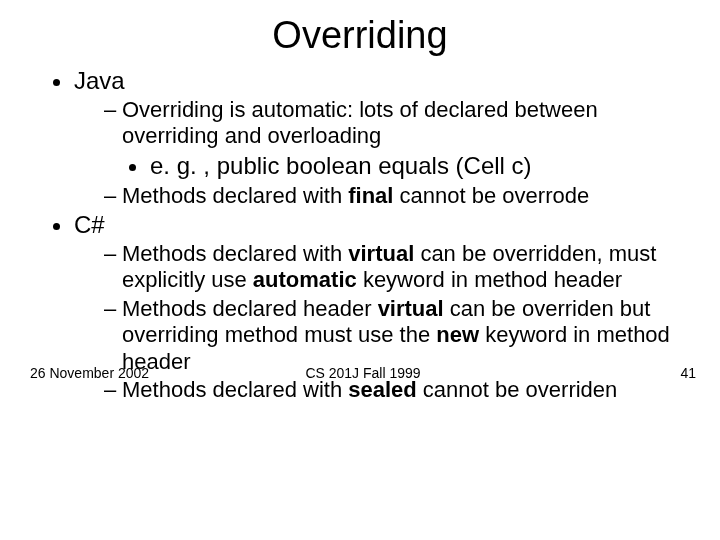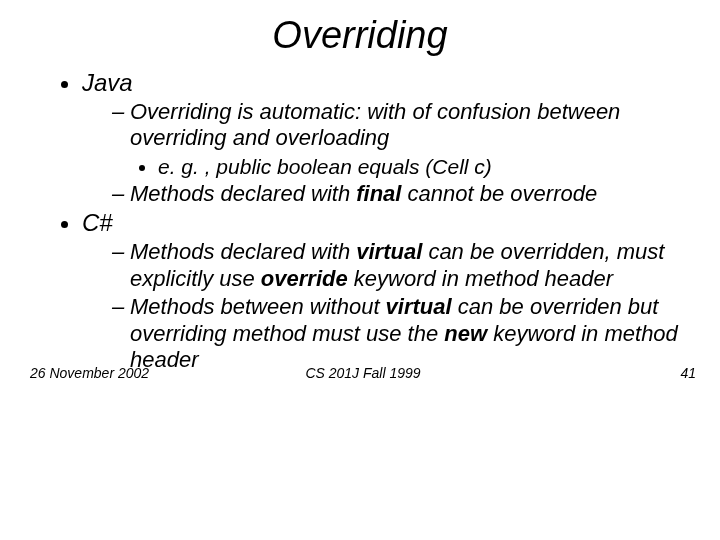--- a/index.html
+++ b/index.html
@@ -11,30 +11,29 @@
     font-family: Arial, Helvetica, sans-serif;
     color: #000;
     overflow: hidden;
   }
   .slide {
     box-sizing: border-box;
     width: 720px;
     height: 395px;
     padding: 10px 30px 20px 30px;
     position: relative;
-    font-style: italic;
   }
   .title {
     text-align: center;
     font-size: 38px;
     margin: 4px 0 10px 0;
     font-weight: normal;
   }
   ul.lvl1 {
-    margin: 12px;
+    margin: 4px;
     padding-left: 40px;
     list-style: disc;
     font-size: 24px;
   }
   ul.lvl1 > li {
     margin: 2px 0;
   }
   ul.lvl2 {
     margin: 2px 0 2px 0;
     padding-left: 30px;
@@ -49,21 +48,21 @@
   }
   ul.lvl2 > li::before {
     content: "–";
     position: absolute;
     left: 0;
   }
   ul.lvl3 {
     margin: 2px 0 2px 0;
     padding-left: 28px;
     list-style: disc;
-    font-size: 21px;
+    font-size: 24px;
   }
   .bold { font-weight: bold; }
   .footer {
     position: absolute;
     bottom: 14px;
     left: 30px;
     right: 24px;
     font-size: 14px;
     display: flex;
     justify-content: space-between;
@@ -81,40 +80,43 @@
 <body>
 
 <div class="slide">
   <h1 class="title">Overriding</h1>
 
   <ul class="lvl1">
     <li>
       <span>Java</span>
       <ul class="lvl2">
         <li>
-          <span>Overriding is automatic: with of confusion between overriding and overloading</span>
+          <span>Overriding is automatic: lots of declared between overriding and overloading</span>
           <ul class="lvl3">
             <li>
               <span>e. g. , public boolean equals (Cell c)</span>
             </li>
           </ul>
         </li>
         <li>
           <span>Methods declared with </span><span class="bold">final</span><span> cannot be overrode</span>
         </li>
       </ul>
     </li>
     <li>
       <span>C#</span>
       <ul class="lvl2">
         <li>
-          <span>Methods declared with </span><span class="bold">virtual</span><span> can be overridden, must explicitly use </span><span class="bold">override</span><span> keyword in method header</span>
+          <span>Methods declared with </span><span class="bold">virtual</span><span> can be overridden, must explicitly use </span><span class="bold">automatic</span><span> keyword in method header</span>
         </li>
         <li>
-          <span>Methods between without </span><span class="bold">virtual</span><span> can be overriden but overriding method must use the </span><span class="bold">new</span><span> keyword in method header</span>
+          <span>Methods declared header </span><span class="bold">virtual</span><span> can be overriden but overriding method must use the </span><span class="bold">new</span><span> keyword in method header</span>
+        </li>
+        <li>
+          <span>Methods declared with </span><span class="bold">sealed</span><span> cannot be overriden</span>
         </li>
       </ul>
     </li>
   </ul>
 
   <div class="footer">
     <span>26 November 2002</span>
     <span class="center">CS 201J Fall 1999</span>
     <span class="right">41</span>
   </div>

